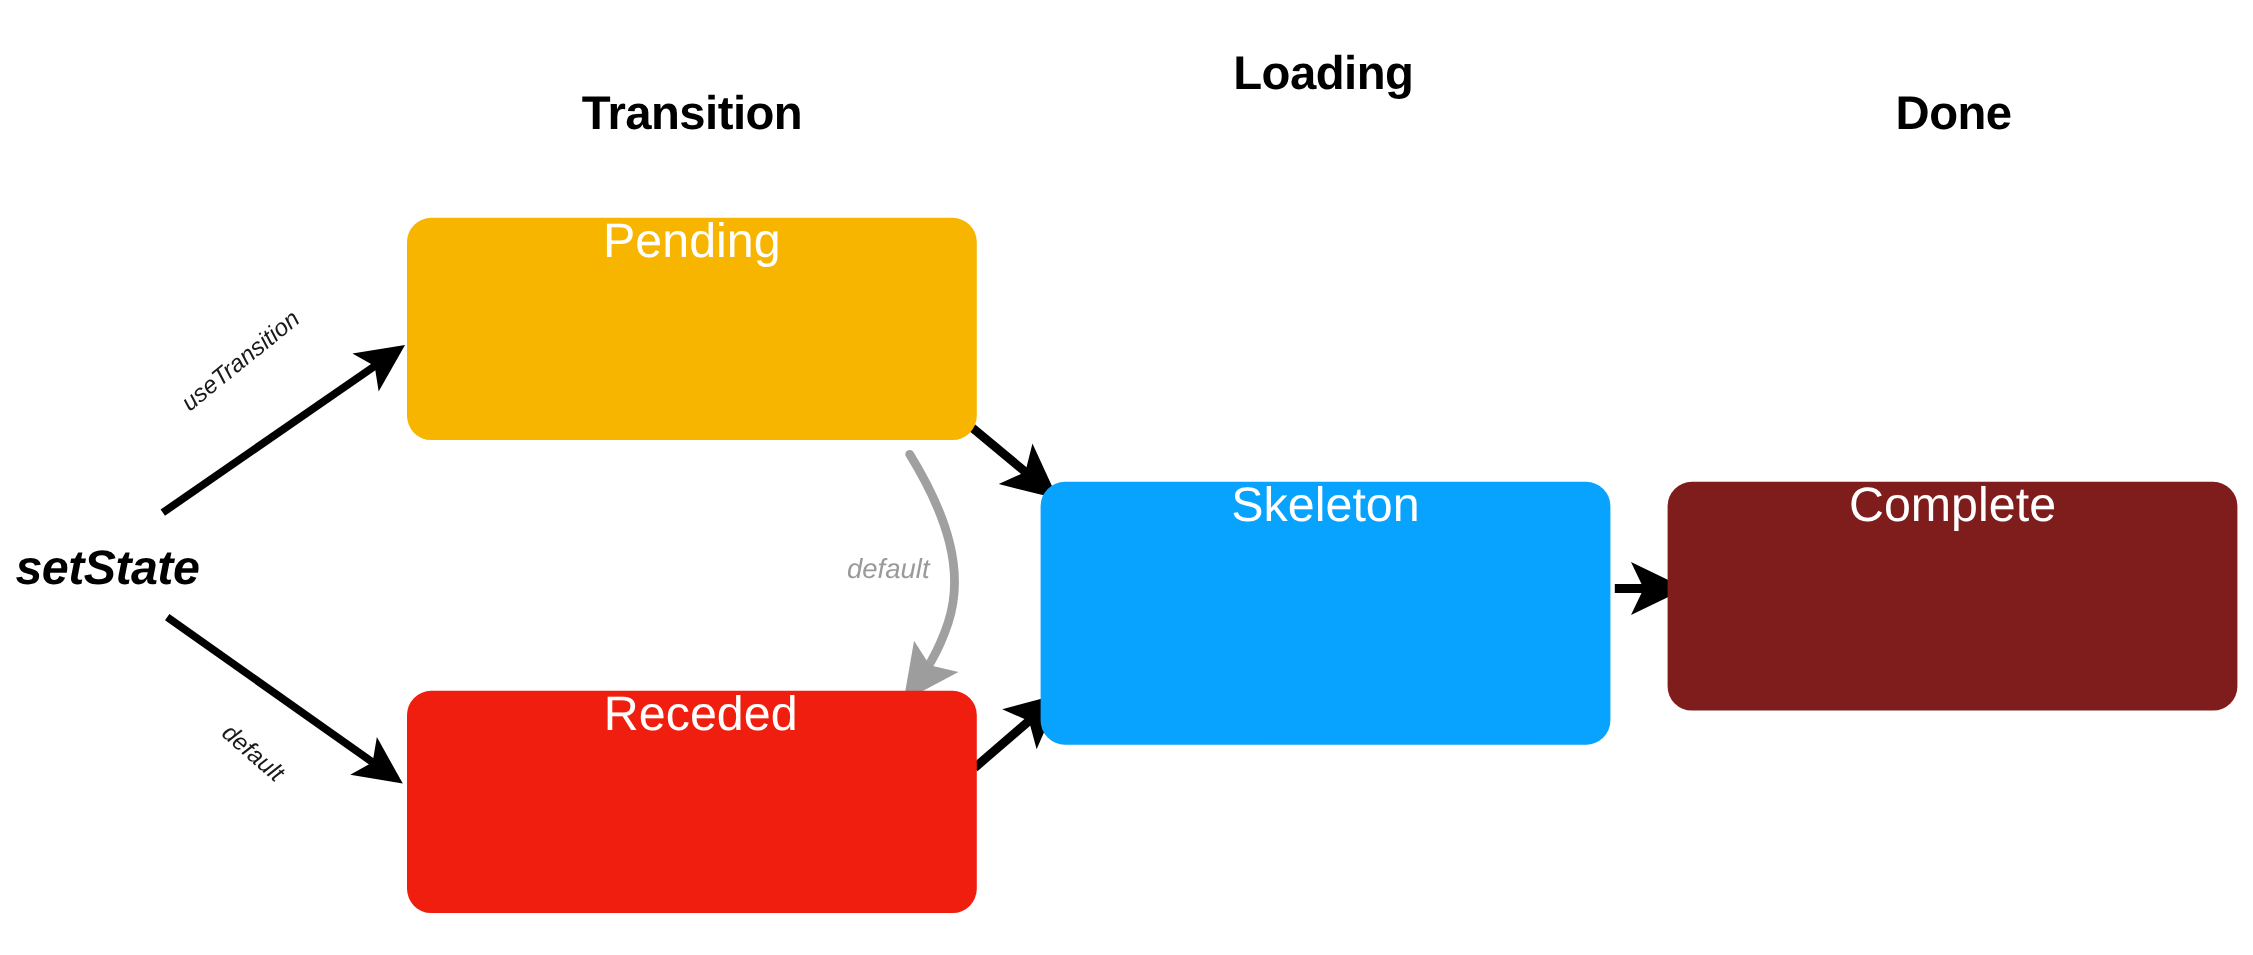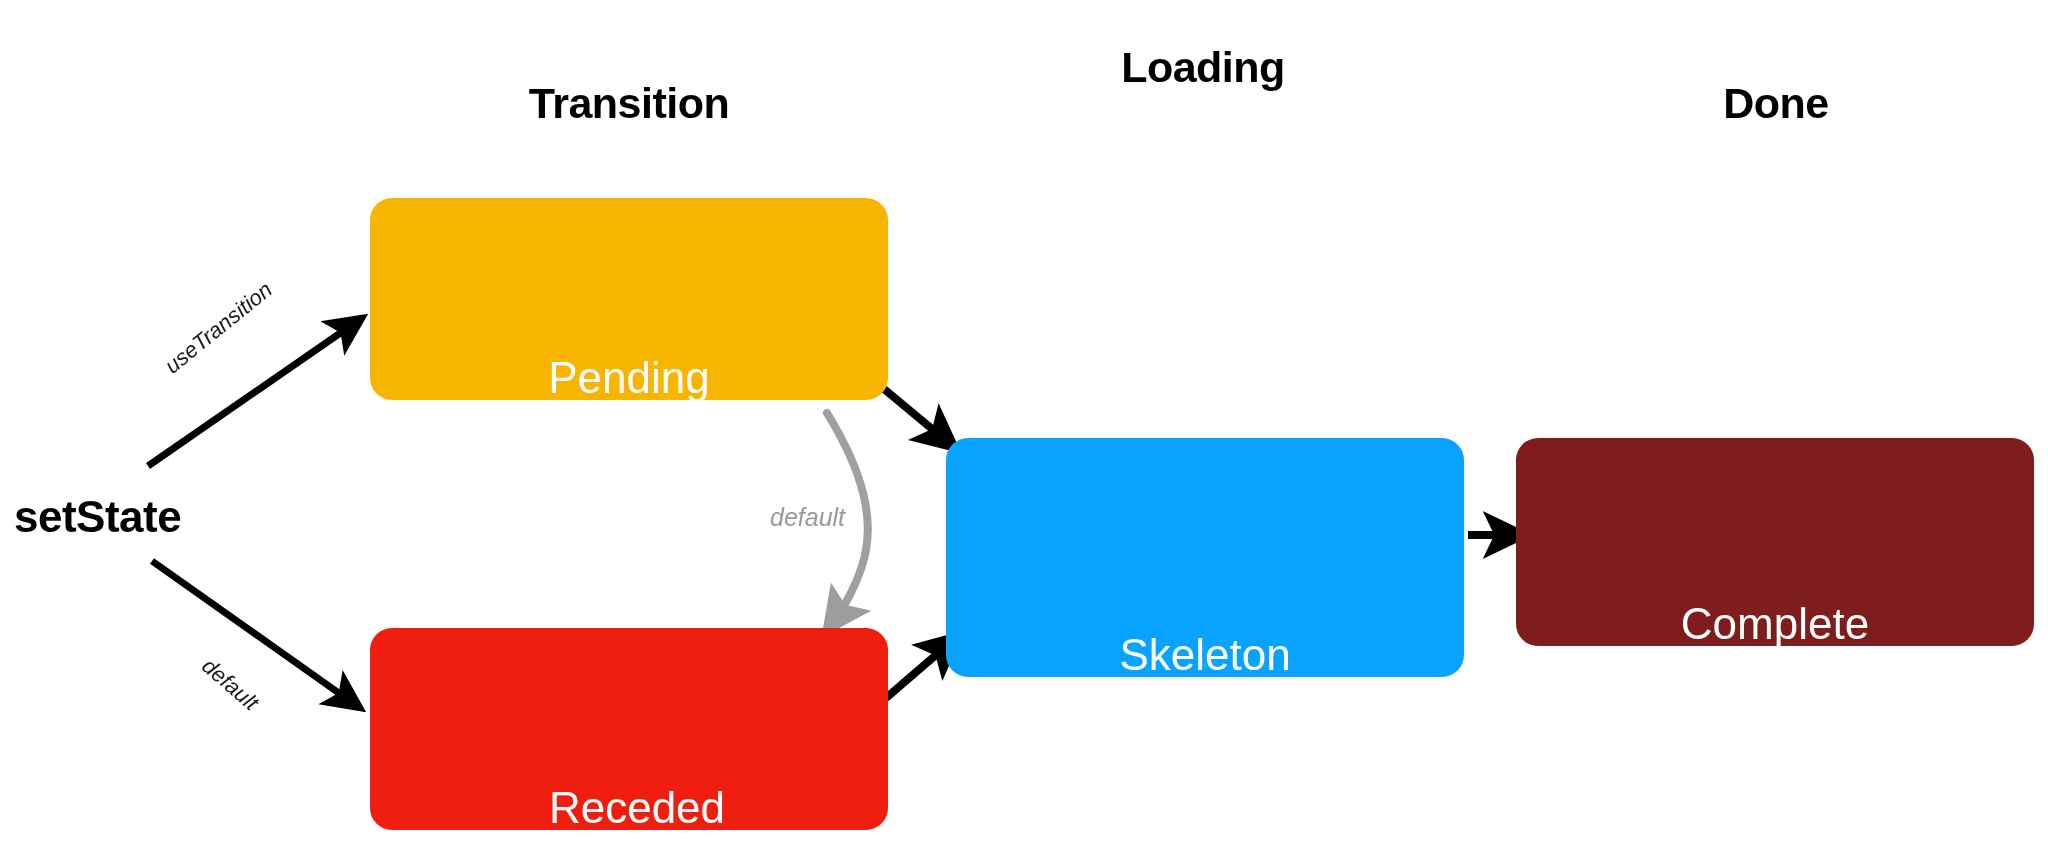--- a/index.html
+++ b/index.html
@@ -37,21 +37,21 @@
   }
   #hdr-transition { left: 629px; top: 46px; margin-top: 36px; }
   #hdr-loading    { left: 1203px; top: 46px; }
   #hdr-done       { left: 1776px; top: 46px; margin-top: 36px; }
 
   
   .state-box {
     position: absolute;
     border-radius: 22px;
     display: flex;
-    align-items: flex-end;
+    align-items: flex-start;
     justify-content: center;
     box-sizing: border-box;
   }
   .state-label {
     font-family: "Liberation Sans", sans-serif;
     font-weight: 400;
     font-size: 44px;
     color: #ffffff;
     letter-spacing: 0px;
     white-space: nowrap;
@@ -79,20 +79,21 @@
     white-space: nowrap;
     line-height: 1;
   }
   #label-setstate {
     left: 14px;
     top: 495px;
     font-weight: bold;
     font-size: 44px;
     color: #000000;
     letter-spacing: -0.5px;
+    font-style: italic;
   }
   #label-usetransition {
     left: 168px;
     top: 358px;
     font-style: italic;
     font-weight: 400;
     font-size: 22px;
     color: #1a1a1a;
     transform: rotate(-39deg);
     transform-origin: left center;

